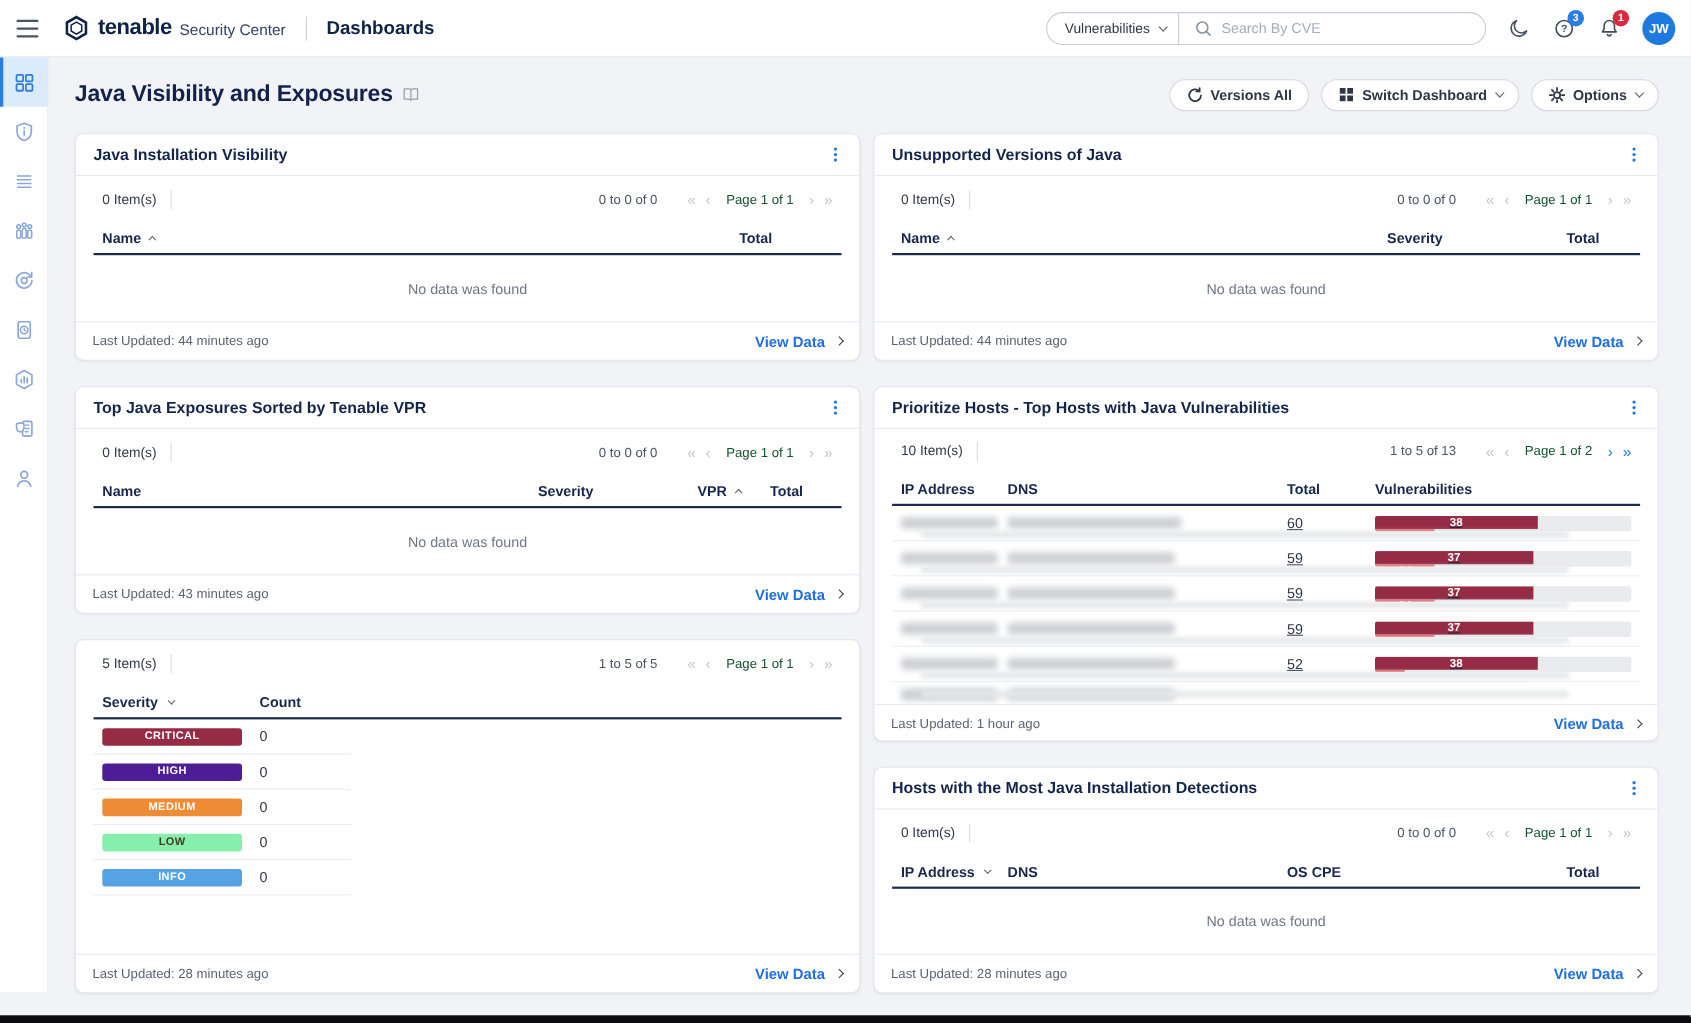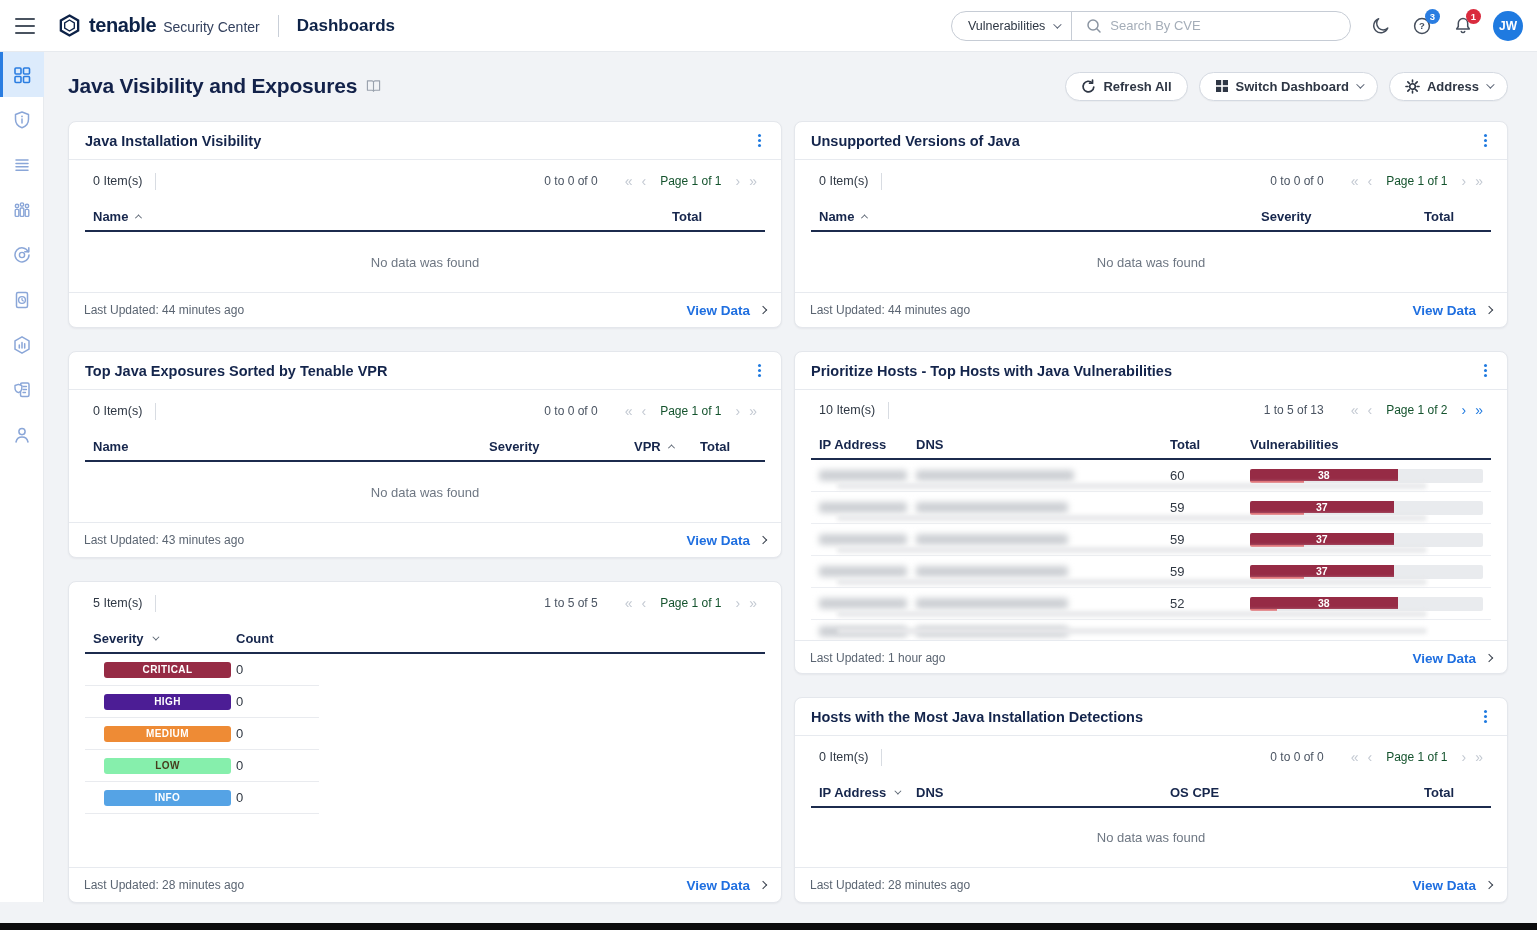--- a/index.html
+++ b/index.html
@@ -80,37 +80,37 @@
 
   
   .cols-p1 { width:100%; display:grid; grid-template-columns:1fr 93px; }
   .cols-p1 .c-total { justify-content:flex-start; }
   .cols-p2 { width:100%; display:grid; grid-template-columns:442px 163px 1fr; }
   .cols-p3 { width:100%; display:grid; grid-template-columns:396px 145px 66px 1fr; }
   .cols-p4 { width:100%; display:grid; grid-template-columns:97px 254px 80px 1fr; }
   .cols-p6 { width:100%; display:grid; grid-template-columns:97px 254px 254px 1fr; }
 
   
-  .hrow { height:32px; flex:none; margin:0 16px; padding:0 8px; display:grid; grid-template-columns:97px 254px 80px 1fr; align-items:center; border-bottom:1px solid #eceef2; position:relative; }
+  .hrow { height:32px; flex:none; margin:0 16px; padding:0 8px; display:grid; grid-template-columns:97px 254px 80px 1fr; align-items:center; border-bottom:1px solid #eceef2; position:relative;text-decoration:underline; }
   .hrow::after { content:""; position:absolute; left:26px; top:23px; width:590px; height:6px; background:#e7e8ea; filter:blur(2px); border-radius:3px; }
   .bl { height:11px; border-radius:3px; background:#cdd0d4; filter:blur(3px); }
   .bl.ip { width:88px; }
   .bl.dns { width:152px; }
   .hrow:nth-child(1) .bl.dns { width:168px; }
   .hrow:nth-child(3) .bl.dns { width:146px; }
   .hrow:nth-child(4) .bl.dns { width:158px; }
   .htotal { font-size:13px; color:#2f3742; }
   .bar { width:100%; height:14px; background:#e9ebee; border-radius:2px; overflow:hidden; display:flex;flex-direction:column; }
   .seg { display:flex; align-items:center; justify-content:center; color:#fff; font-size:10.5px; font-weight:700; flex:none; }
   .hrow.partial { height:20px; overflow:hidden; border-bottom:none; align-items:start; padding-top:6px; }
   .hrow.partial::after { top:8px; }
 
   
   .srow { height:32px; flex:none; margin-left:16px; width:234px; padding-left:8px; display:grid; grid-template-columns:143px 1fr; align-items:center; border-bottom:1px solid #e9ebef; }
-  .sev-badge { width:127px; height:16px; border-radius:3px; display:flex; align-items:center; justify-content:center; font-size:10px; font-weight:700; letter-spacing:.4px; color:#fff;margin-left:11px; }
+  .sev-badge { width:127px; height:16px; border-radius:3px; display:flex; align-items:center; justify-content:center; font-size:10px; font-weight:700; letter-spacing:.4px; color:#fff; }
   .sev-badge.dark-text { color:#463c1c; }
   .scount { font-size:13px; color:#2f3742; }
   .colrow.sevcols { display:grid; grid-template-columns:143px 1fr; padding-left:8px; }
 
   .bottom-strip { position:absolute; left:0; bottom:0; width:1537px; height:7px; background:#0b0b0d; }
 </style>
 </head>
 <body>
 
 <header class="topbar">
@@ -242,38 +242,38 @@
         <path d="M1.5 1.5h5A1.8 1.8 0 0 1 8 3.3 1.8 1.8 0 0 1 9.5 1.5h5v10h-5.2A1.6 1.6 0 0 0 8 12.6a1.6 1.6 0 0 0-1.3-1.1H1.5z" stroke="#99a1ad" stroke-width="1.2" stroke-linejoin="round"></path>
         <path d="M8 3.3v9.3" stroke="#99a1ad" stroke-width="1.2"></path>
       </svg>
     </div>
     <div class="actions">
       <button class="btn">
         <svg width="15" height="15" viewBox="0 0 16 16" fill="none">
           <path d="M13.6 8.6A5.7 5.7 0 1 1 11.9 4" stroke="#2e3644" stroke-width="1.8" stroke-linecap="round"></path>
           <path d="M12.3 1.2v3.2H9.1" stroke="#2e3644" stroke-width="1.8" stroke-linecap="round" stroke-linejoin="round"></path>
         </svg>
-        <span>Refresh All</span>
+        <span>Versions All</span>
       </button>
       <button class="btn">
         <svg width="14" height="14" viewBox="0 0 14 14">
           <rect x="1" y="1" width="5.2" height="5.2" fill="#2e3644"></rect>
             <rect x="7.8" y="1" width="5.2" height="5.2" fill="#2e3644"></rect>
           <rect x="1" y="7.8" width="5.2" height="5.2" fill="#2e3644"></rect>
             <rect x="7.8" y="7.8" width="5.2" height="5.2" fill="#2e3644"></rect>
         </svg>
         <span>Switch Dashboard</span>
         <i class="chev down"></i>
       </button>
       <button class="btn">
         <svg width="15" height="15" viewBox="0 0 16 16" fill="none">
           <circle cx="8" cy="8" r="3" stroke="#2e3644" stroke-width="1.7"></circle>
           <path d="M8 1v2.2M8 12.8V15M1 8h2.2M12.8 8H15M3 3l1.6 1.6M11.4 11.4L13 13M13 3l-1.6 1.6M4.6 11.4L3 13" stroke="#2e3644" stroke-width="1.7" stroke-linecap="round"></path>
         </svg>
-        <span>Address</span>
+        <span>Options</span>
         <i class="chev down"></i>
       </button>
     </div>
   </div>
 
   <div class="grid">
 
     <div class="gcol">
 
       <section class="panel" style="height:207px">

